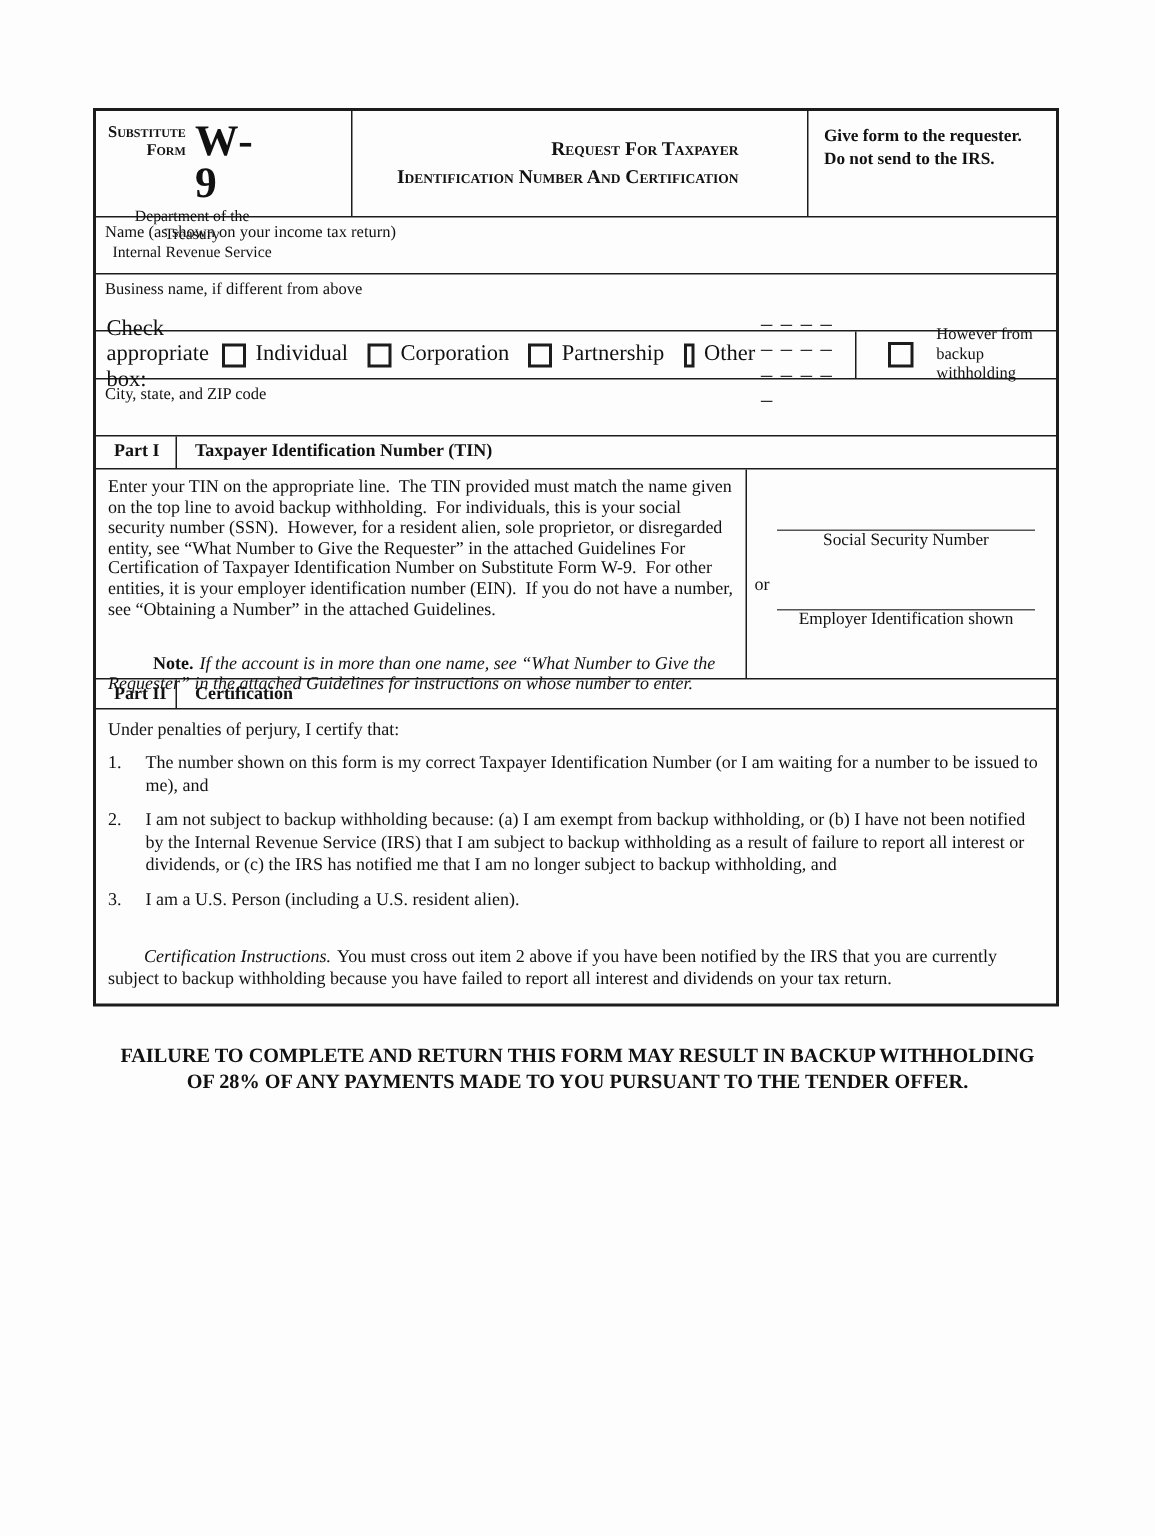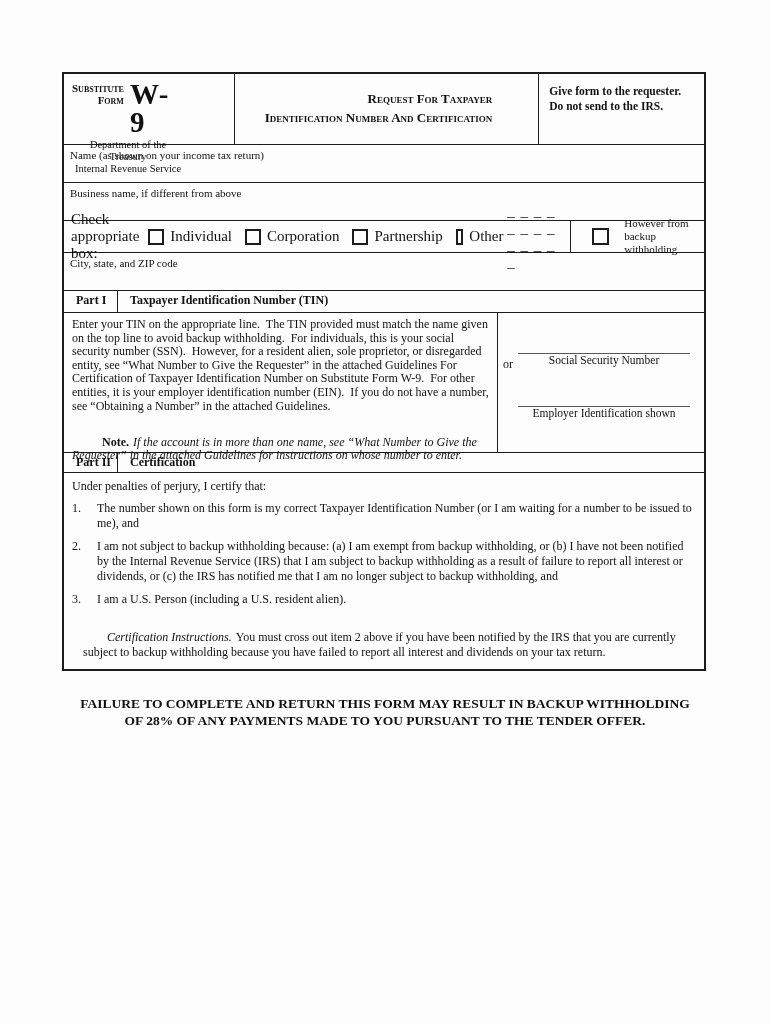--- a/index.html
+++ b/index.html
@@ -61,33 +61,33 @@
   .part-title { flex:1; font-weight:bold; font-size:12px; padding:2px 0 0 12px; }
 
   
   .row-p1b { height:140px; }
   .tin-text { width:433px; padding:5px 8px 0 8px; font-size:12px; line-height:13.6px; }
   .tin-text p { white-space:pre-wrap; }
   .tin-note { margin-top:9px; }
   .tin-note .nlabel { font-weight:bold; margin-right:4px; }
   .tin-note i { font-size:12px; }
   .tin-col { width:207px; }
-  .or-word { position:absolute; left:5px; top:44px; font-size:12px; }
+  .or-word { position:absolute; left:5px; top:69px; font-size:12px; }
   .num-line { position:absolute; left:20px; right:14px; text-align:center; font-size:11.5px; }
   .num-line .rule { border-top:1.5px solid #555; width:100%; }
   .ssn-line { top:40px; }
   .ein-line { top:93px; }
 
   
   .row-p2b { height:162px; display:block; padding:6px 9px 0 8px; font-size:12px; line-height:15px; }
   .cert-intro { margin-bottom:7px; white-space:pre-wrap; }
   .cert-item { display:flex; margin-bottom:8px; }
   .cert-num { width:25px; flex:none; }
   .cert-body { flex:1; white-space:pre-wrap; }
-  .cert-instr { margin-top:2px; white-space:pre-wrap;margin-left:11px; }
+  .cert-instr { margin-top:2px; white-space:pre-wrap; }
   .cert-instr .ilabel { font-style:italic; margin-right:4px; }
 
   
   .row-sign { height:35px; }
   .sign-label { width:122px; font-weight:bold; font-size:14px; line-height:16px; padding:1px 0 0 9px; }
   .sign-main { flex:1; display:flex; align-items:center; }
   .sig-words { font-weight:bold; font-size:10px; line-height:12px; padding-left:10px; }
   .tri {
     width:0; height:0; display:inline-block;
     border-top:5px solid transparent; border-bottom:5px solid transparent;

